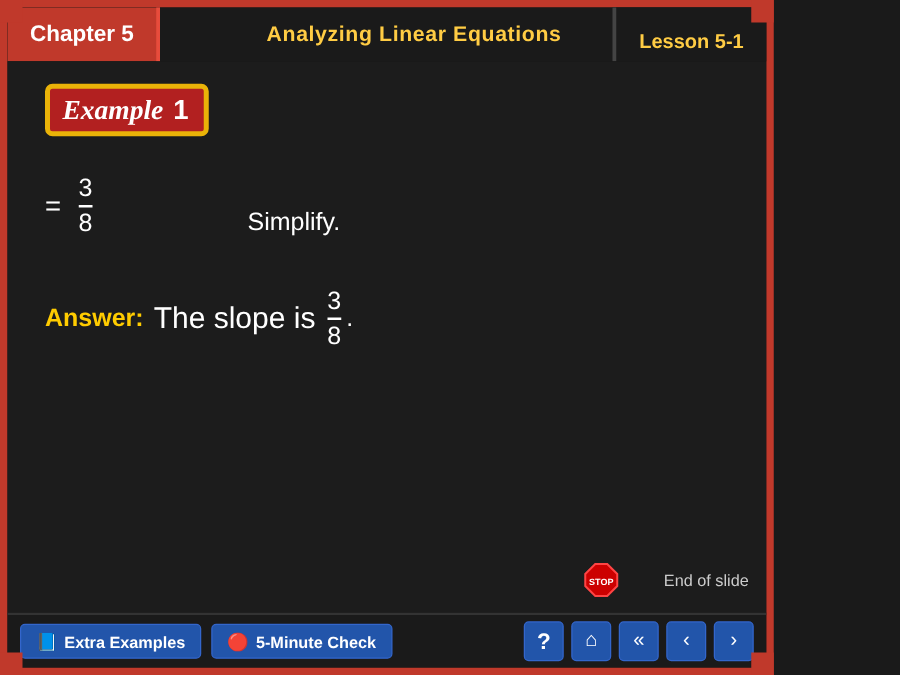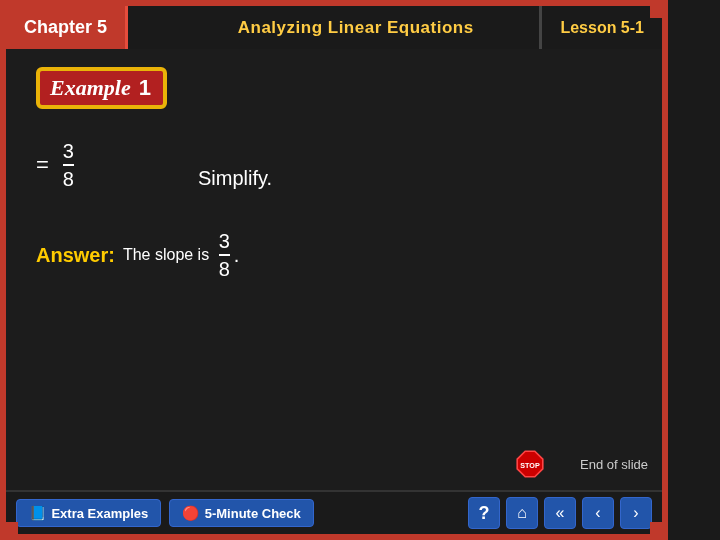--- a/index.html
+++ b/index.html
@@ -6,21 +6,21 @@
 
     body {
       width: 720px;
       height: 540px;
       overflow: hidden;
       font-family: Arial, sans-serif;
       background: #1a1a1a;
     }
 
     .outer-border {
-      width: 668px;
+      width: 619px;
       height: 540px;
       background: #c0392b;
       padding: 6px;
       position: relative;
     }
 
     .inner-container {
       width: 100%;
       height: 100%;
       background: #111;
@@ -61,21 +61,21 @@
     }
 
     .lesson-badge {
       background: #1a1a1a;
       color: #ffcc44;
       font-size: 16px;
       font-weight: bold;
       padding: 6px 18px;
       height: 43px;
       display: flex;
-      align-items: center;
+      align-items: flex-end;
       border-left: 3px solid #444;
     }
 
     
     .main-content {
       flex: 1;
       background: #1c1c1c;
       position: relative;
       padding: 18px 30px;
     }
@@ -160,21 +160,21 @@
     .answer-label {
       color: #ffcc00;
       font-weight: bold;
       font-size: 20px;
       margin-right: 8px;
       text-align: right;
     }
 
     .answer-text {
       color: #fff;
-      font-size: 16px;
+      font-size: 24px;
     }
 
     
     .bottom-bar {
       height: 44px;
       background: #1a1a1a;
       display: flex;
       align-items: center;
       justify-content: space-between;
       padding: 0 10px;

